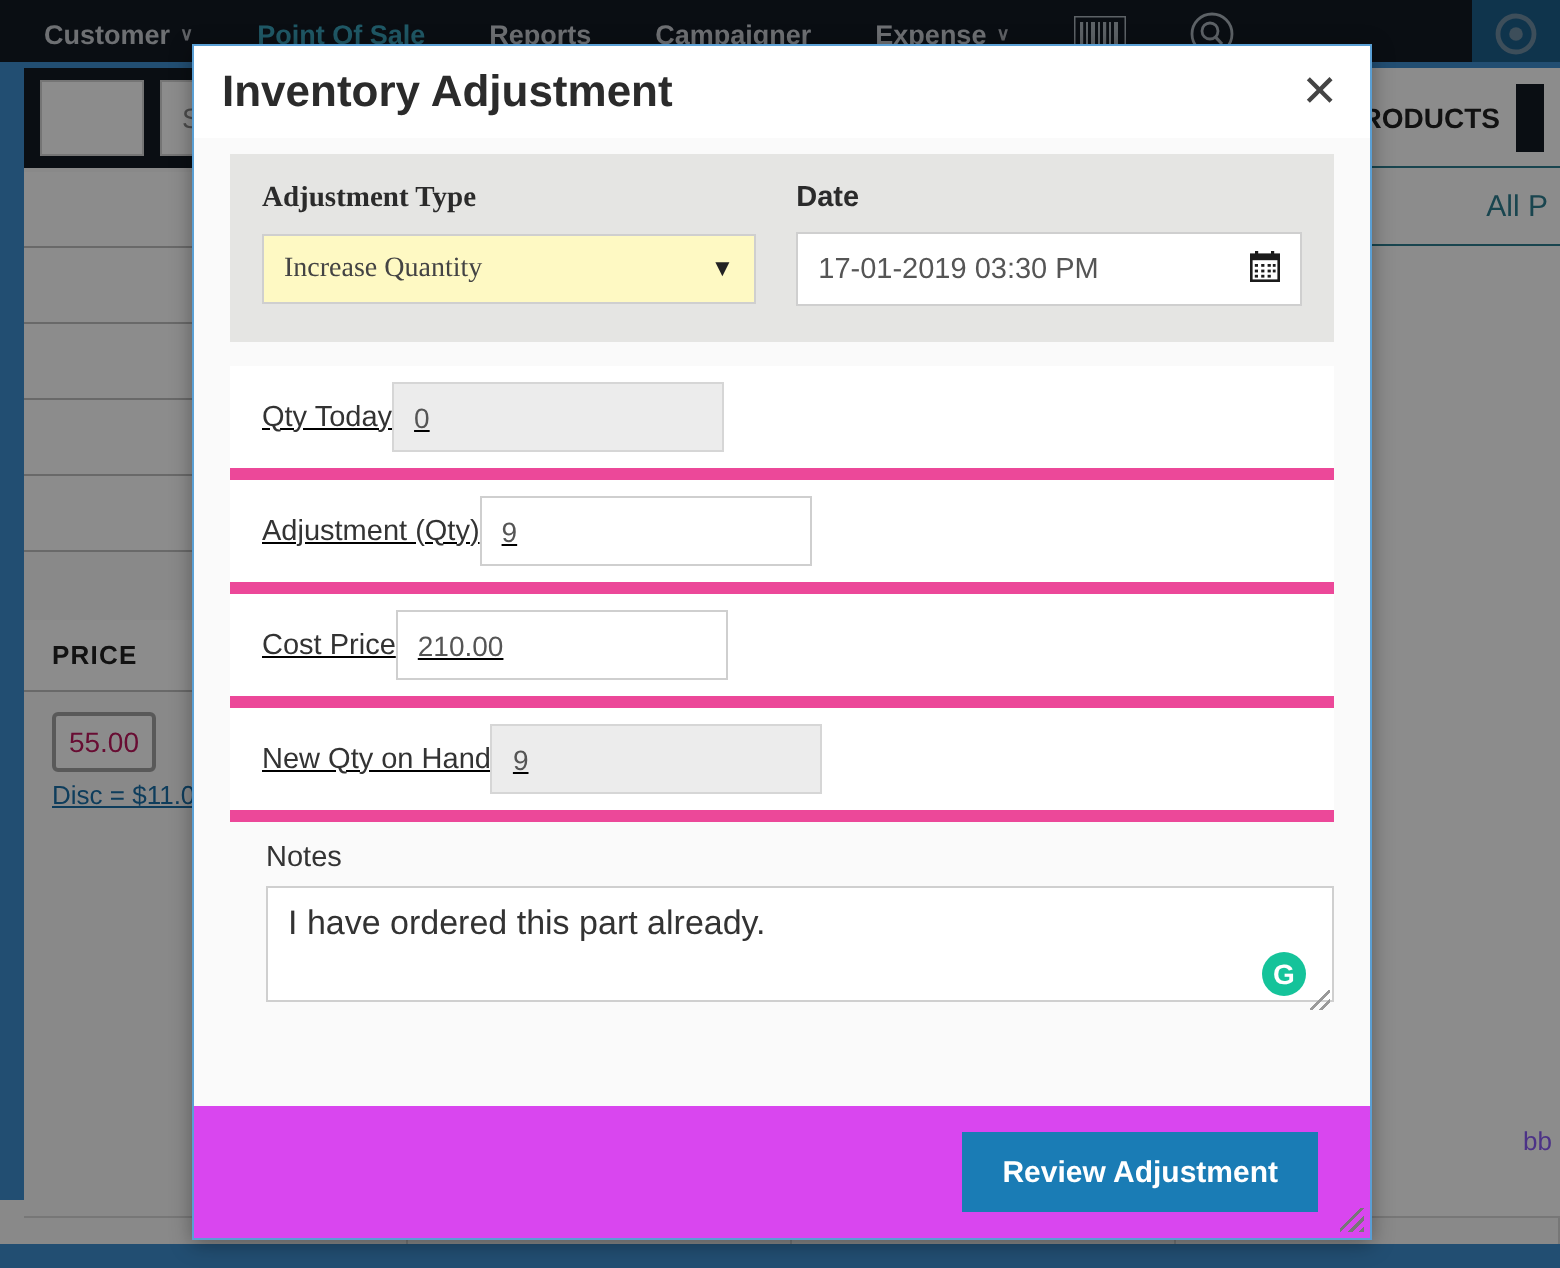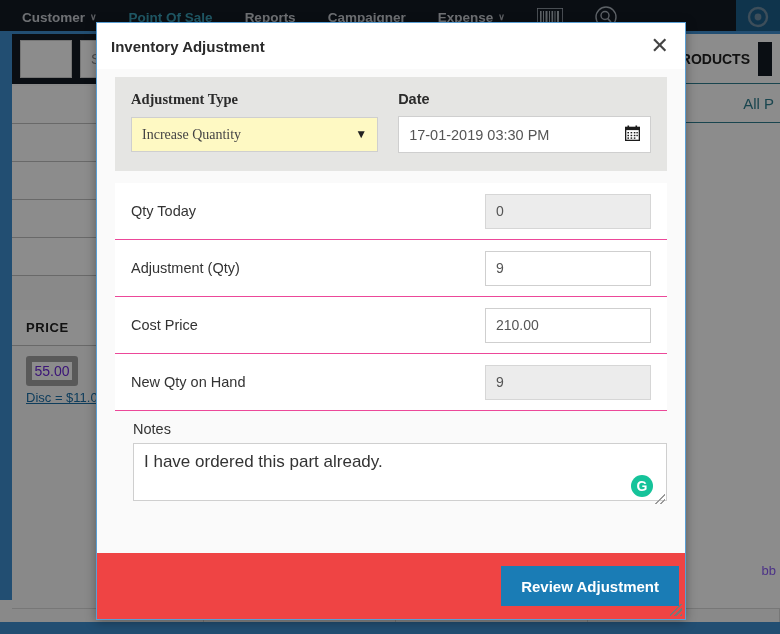--- a/index.html
+++ b/index.html
@@ -50,22 +50,22 @@
   .bg-grid { position: absolute; top: 52px; left: 12px; width: 278px; bottom: 26px; }
   .bg-row { height: 38px; border-bottom: 1px solid #bfbfbf; background: #fff; }
   .bg-price-head {
     position: absolute; top: 276px; left: 12px; width: 278px; height: 36px;
     background: #fff; border-bottom: 1px solid #bfbfbf;
     display: flex; align-items: center; padding-left: 14px;
     font-size: 13px; font-weight: bold; letter-spacing: .6px; color: #222;
   }
   .bg-price-cell { position: absolute; top: 322px; left: 12px; width: 278px; padding-left: 14px; }
   .bg-price-input {
-    width: 52px; height: 30px; border: 6px solid #a3a3a3; border-radius: 3px;
-    display: flex; align-items: center; justify-content: center; font-size: 14px; color: #6d28d9; background: #fff;
+    width: 52px; height: 30px; border: 2px solid #a3a3a3; border-radius: 3px;
+    display: flex; align-items: center; justify-content: center; font-size: 14px; color: #be185d; background: #fff;
   }
   .bg-disc { margin-top: 4px; font-size: 13px; color: #1a6fa8; text-decoration: underline; }
 
   .bg-right { position: absolute; top: 0; left: 292px; right: 0; bottom: 26px; background: #fff; }
   .bg-products-head {
     position: absolute; top: 0; left: 0; right: 0; height: 50px;
     display: flex; align-items: center; justify-content: flex-end;
     padding-right: 8px; gap: 8px;
     font-size: 14px; font-weight: bold; color: #222;
     border-bottom: 1px solid #2f7f90;
@@ -102,21 +102,21 @@
   #modal {
     position: absolute; left: 96px; top: 22px; width: 590px; height: 598px;
     background: #ffffff; border: 1px solid #5a9fd4;
     display: flex; flex-direction: column;
     box-shadow: 0 2px 10px rgba(0,0,0,.35);
   }
   .modal-header {
     height: 46px; display: flex; align-items: center; justify-content: space-between;
     padding: 0 14px 0 14px; background: #fff;
   }
-  .modal-title { font-size: 15px; font-weight: bold; color: #2b2b2b; }
+  .modal-title { font-size: 22px; font-weight: bold; color: #2b2b2b; }
   .modal-close {
     font-size: 22px; line-height: 1; color: #444; background: none; border: none; cursor: pointer;
     padding: 0 2px;
   }
   .modal-body { flex: 1; background: #fafafa; padding: 8px 18px 0 18px; overflow: hidden; }
 
   .top-panel {
     background: #e5e5e3; padding: 14px 16px 18px 16px;
     display: flex; gap: 20px;
   }
@@ -131,22 +131,22 @@
   }
   .select-arrow { font-size: 12px; color: #222; }
   .date-box {
     height: 37px; background: #ffffff; border: 1px solid #cfcfcf;
     display: flex; align-items: center; justify-content: space-between;
     padding: 0 10px; font-size: 14.5px; color: #555;
   }
 
   .form-card { background: #ffffff; margin-top: 12px; }
   .form-row {
-    display: flex; align-items: center; justify-content: space-between;
-    height: 57px; padding: 0 16px; border-bottom: 1px solid #ec4899;
+    display: flex; align-items: center; 
+    height: 57px; padding: 0 16px; border-bottom: 6px solid #ec4899; text-decoration: underline;
   }
   .row-label { font-size: 14.5px; color: #333; }
   .row-input {
     width: 166px; height: 35px; border: 1px solid #cfcfcf; background: #ffffff;
     display: flex; align-items: center; padding-left: 10px; font-size: 14px; color: #555;
   }
   .row-input.readonly { background: #ececec; border-color: #d6d6d6; }
   .value-line {
     padding: 14px 16px 16px 16px; font-size: 14.5px; color: #2e8ccd; background: #fff;
   }
@@ -166,22 +166,22 @@
     display: flex; align-items: center; justify-content: center;
   }
   .notes-grip {
     position: absolute; right: 2px; bottom: 1px; width: 10px; height: 10px;
     background:
       linear-gradient(135deg, transparent 45%, #9a9a9a 45%, #9a9a9a 55%, transparent 55%),
       linear-gradient(135deg, transparent 70%, #9a9a9a 70%, #9a9a9a 80%, transparent 80%);
   }
 
   .modal-footer {
-    height: 66px; background: #ef4444; position: relative;
-    display: flex; align-items: center; justify-content: flex-end; padding: 0 6px;
+    height: 66px; background: #d946ef; position: relative;
+    display: flex; align-items: center; justify-content: flex-end; padding: 0 26px;
   }
   .primary-btn {
     background: #1a7cb5; color: #ffffff; border: none;
     height: 40px; padding: 0 20px; font-size: 15px; font-weight: bold;
     font-family: "Liberation Sans", sans-serif; cursor: pointer;
   }
   .modal-grip {
     position: absolute; right: 3px; bottom: 3px; width: 12px; height: 12px;
     background:
       linear-gradient(135deg, transparent 42%, #777 42%, #777 52%, transparent 52%),

